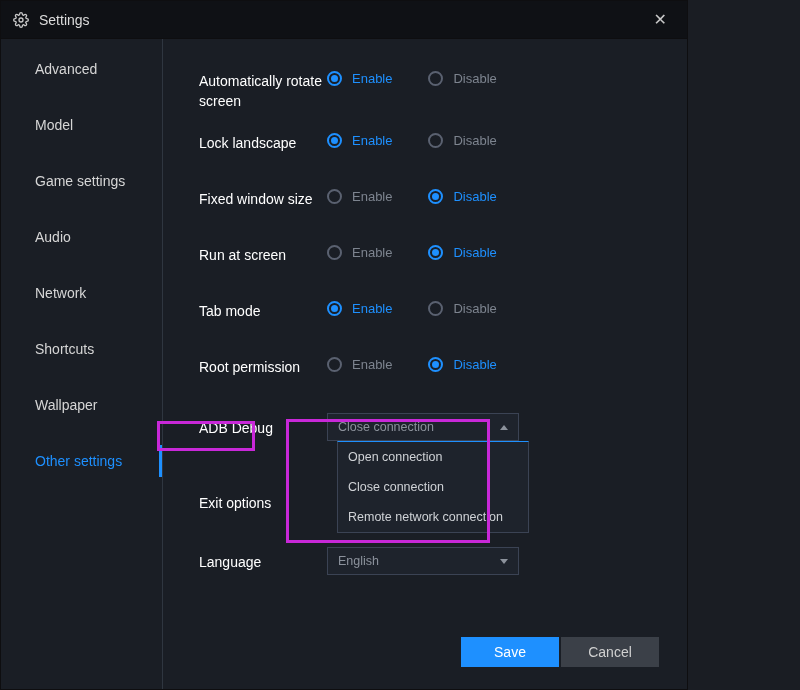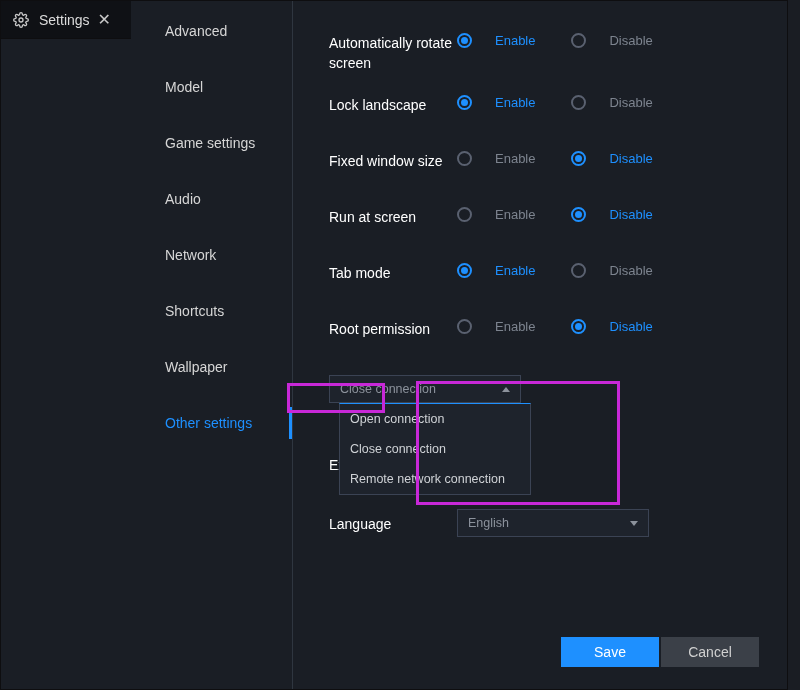--- a/index.html
+++ b/index.html
@@ -1,37 +1,37 @@
 <!DOCTYPE html>
 <html><head>
 <meta charset="utf-8">
 <style>
   * { box-sizing: border-box; margin: 0; padding: 0; }
   html, body { width: 800px; height: 690px; font-family: "Segoe UI", Arial, sans-serif; background: #1a1d23; color: #c8c8c8; overflow: hidden; }
-  .window { width: 788px; height: 690px; border: 1px solid #0e0e10; background: #1a1e25; position: relative; display: flex; flex-direction: row; }
+  .window { width: 688px; height: 690px; border: 1px solid #0e0e10; background: #1a1e25; position: relative; display: flex; flex-direction: column; }
 
   
   .titlebar { height: 38px; background: #0f1115; display: flex; align-items: center; padding: 0 12px; border-bottom: 1px solid #0e0e10; }
   .titlebar .gear { width: 16px; height: 16px; margin-right: 10px; }
   .titlebar .title { color: #dcdcdc; font-size: 14px; flex: 1; }
   .titlebar .close { font-size: 16px; color: #c8c8c8; cursor: pointer; padding: 4px 8px; }
 
   
   .body { flex: 1; display: flex; }
   .sidebar { width: 162px; border-right: 1px solid #2f3640; padding-top: 8px; }
   .side-item { padding: 14px 0 14px 34px; color: #d6d6d6; font-size: 14px; cursor: pointer; margin-bottom: 12px; }
   .side-item.active { color: #1e90ff; position: relative; }
   .side-item.active::after { content:""; position:absolute; right:0; top:6px; bottom:6px; width:3px; background:#1e90ff; }
 
   .main { flex: 1; padding: 30px 0 0 36px; position: relative; }
   .row { display: flex; align-items: flex-start; margin-bottom: 20px; min-height: 36px; }
   .row .label { width: 128px; color: #ffffff; font-size: 14px; line-height: 20px; padding-top: 2px; }
   .row .controls { display: flex; align-items: center; gap: 36px; padding-top: 2px; }
 
-  .radio { display: flex; align-items: flex-start; gap: 23px; cursor: pointer; }
+  .radio { display: flex; align-items: flex-start; gap: 10px; cursor: pointer; }
   .radio .circle { width: 15px; height: 15px; border-radius: 50%; border: 2px solid #5a6170; position: relative; }
   .radio.sel .circle { border-color: #1e90ff; }
   .radio.sel .circle::after { content:""; position:absolute; inset:2px; border-radius:50%; background:#1e90ff; }
   .radio .txt { color: #7d848f; font-size: 13px; }
   .radio.sel .txt { color: #1e90ff; }
 
   .highlight-box { position: absolute; border: 3px solid #c828d8; pointer-events: none; }
 
   .dropdown { width: 192px; height: 28px; border: 1px solid #3b4354; background: #1e232c; display: flex; align-items: center; padding: 0 10px; justify-content: space-between; cursor: pointer; }
   .dropdown .dv { color: #8c929c; font-size: 12.5px; }
@@ -156,20 +156,21 @@
             <span class="txt">Enable</span>
           </div>
           <div class="radio sel">
             <span class="circle"></span>
             <span class="txt">Disable</span>
           </div>
         </div>
       </div>
 
       <div class="row" style="margin-top:22px">
+        <div class="label" style="padding-top:5px">ADB Debug</div>
         <div style="position:relative">
           <div class="dropdown open">
             <span class="dv">Close connection</span>
             <span class="chev"></span>
           </div>
           <div class="dropdown-list" style="left:10px; top:28px;">
             <div class="opt">Open connection</div>
             <div class="opt">Close connection</div>
             <div class="opt">Remote network connection</div>
           </div>

